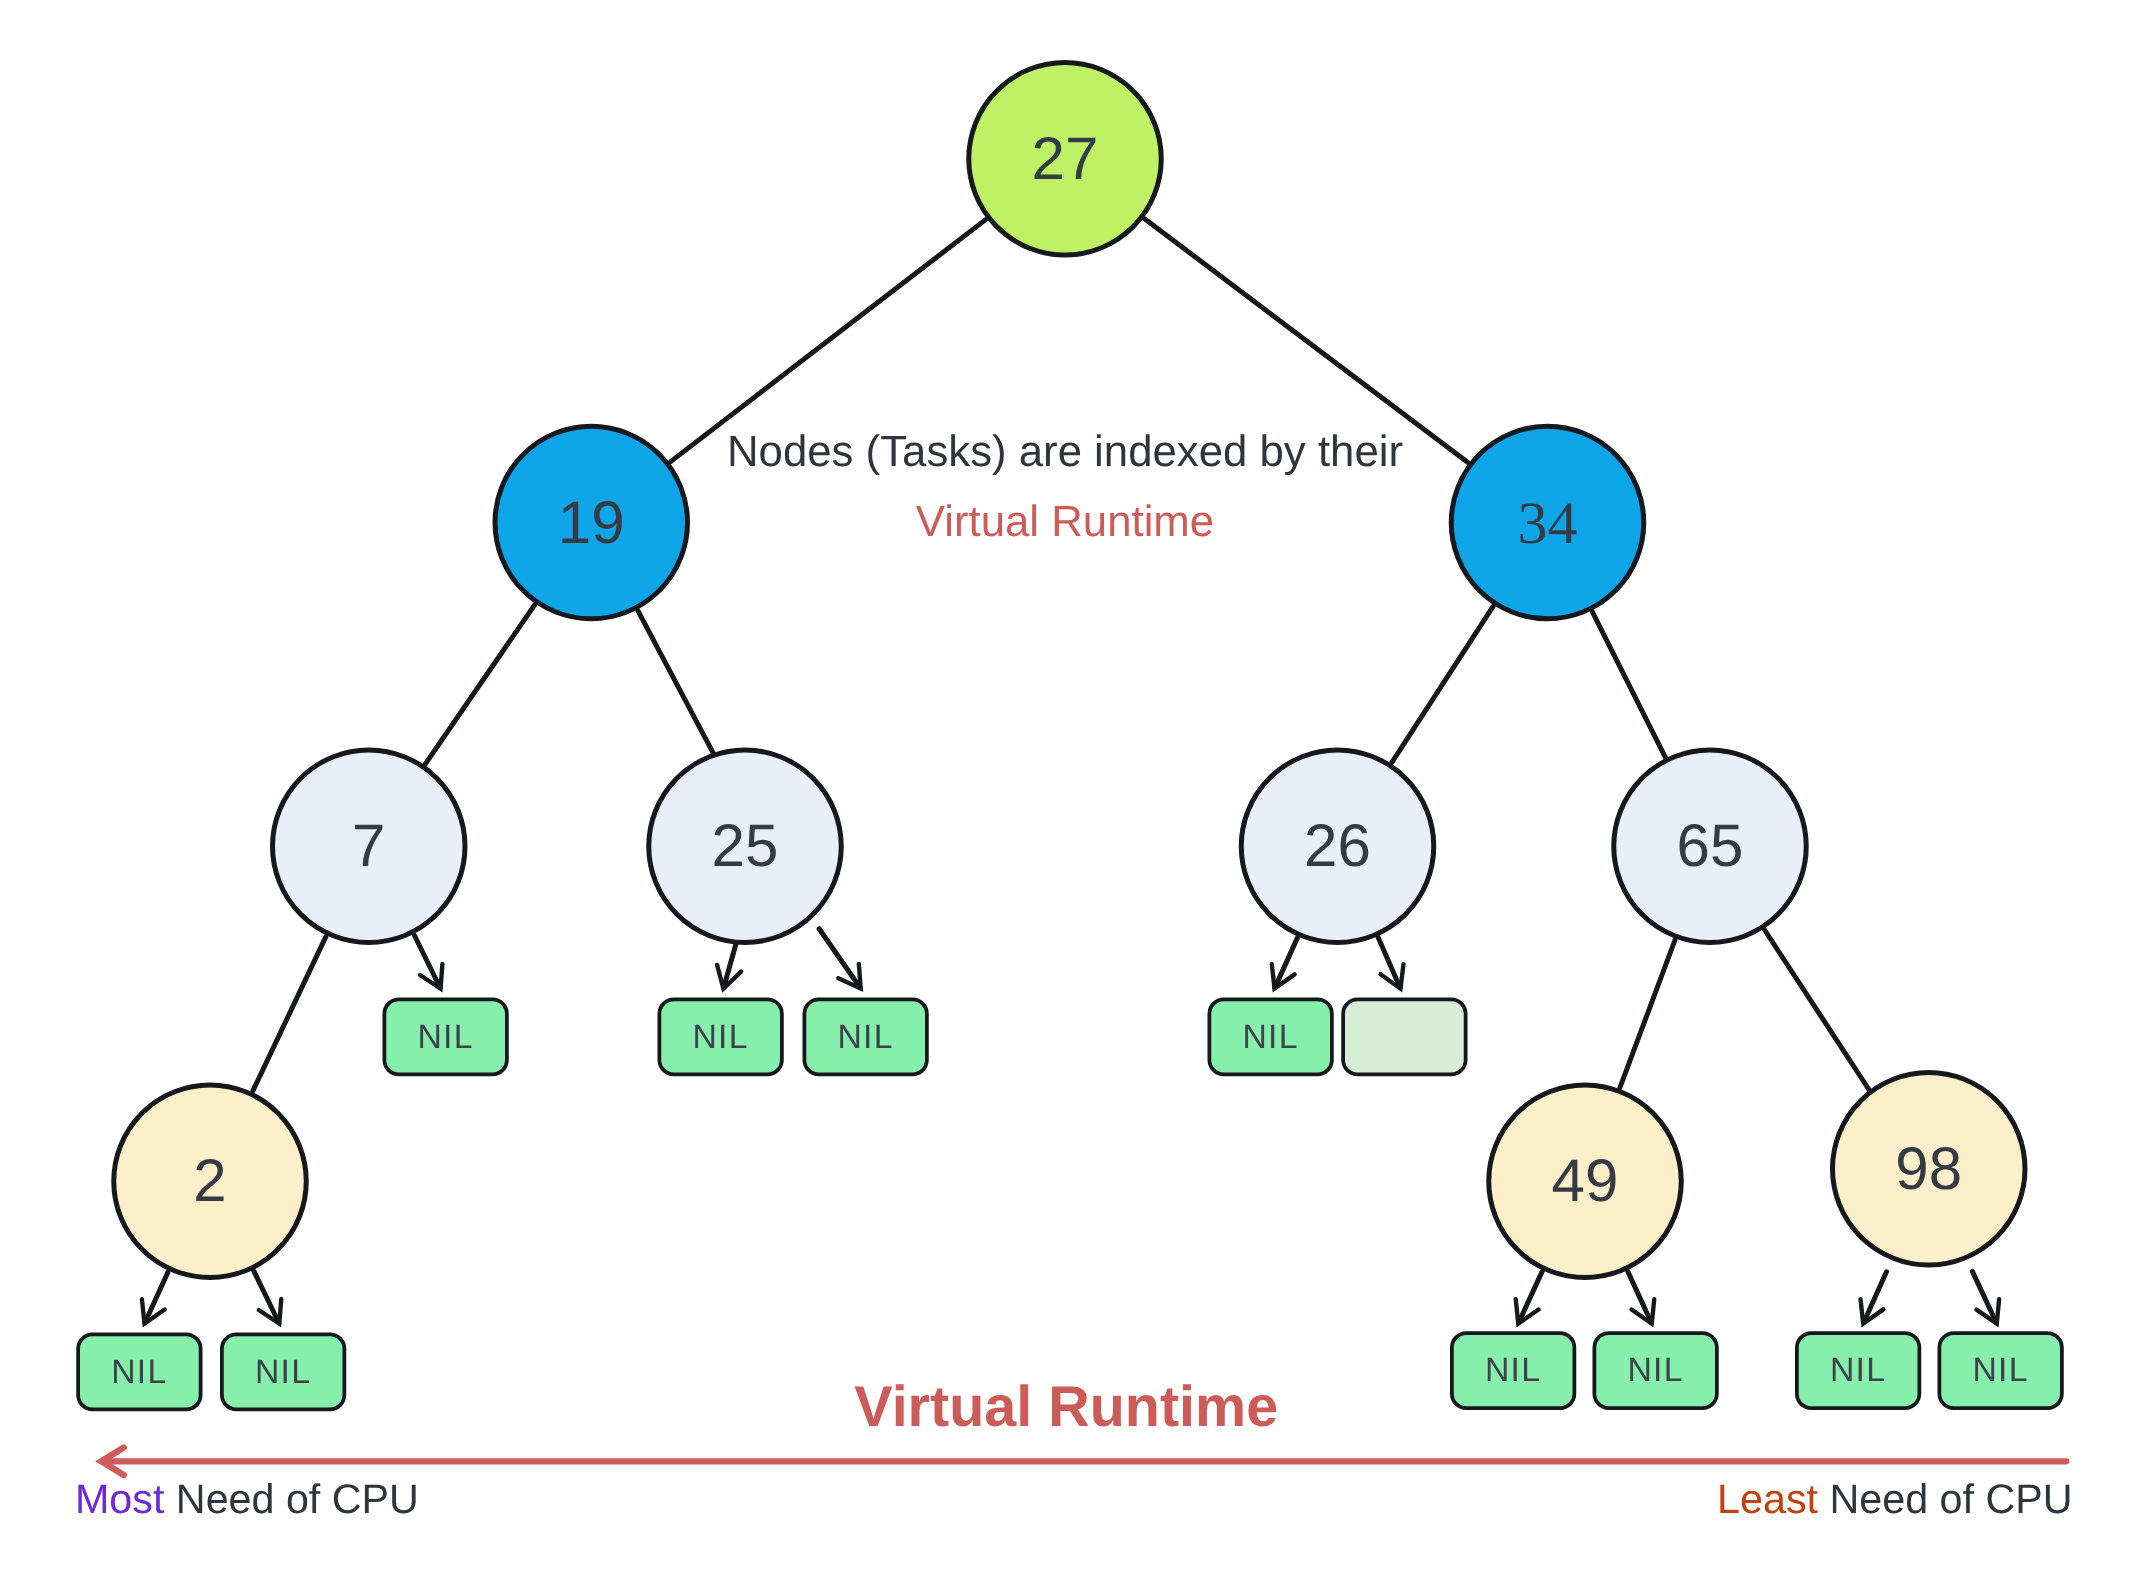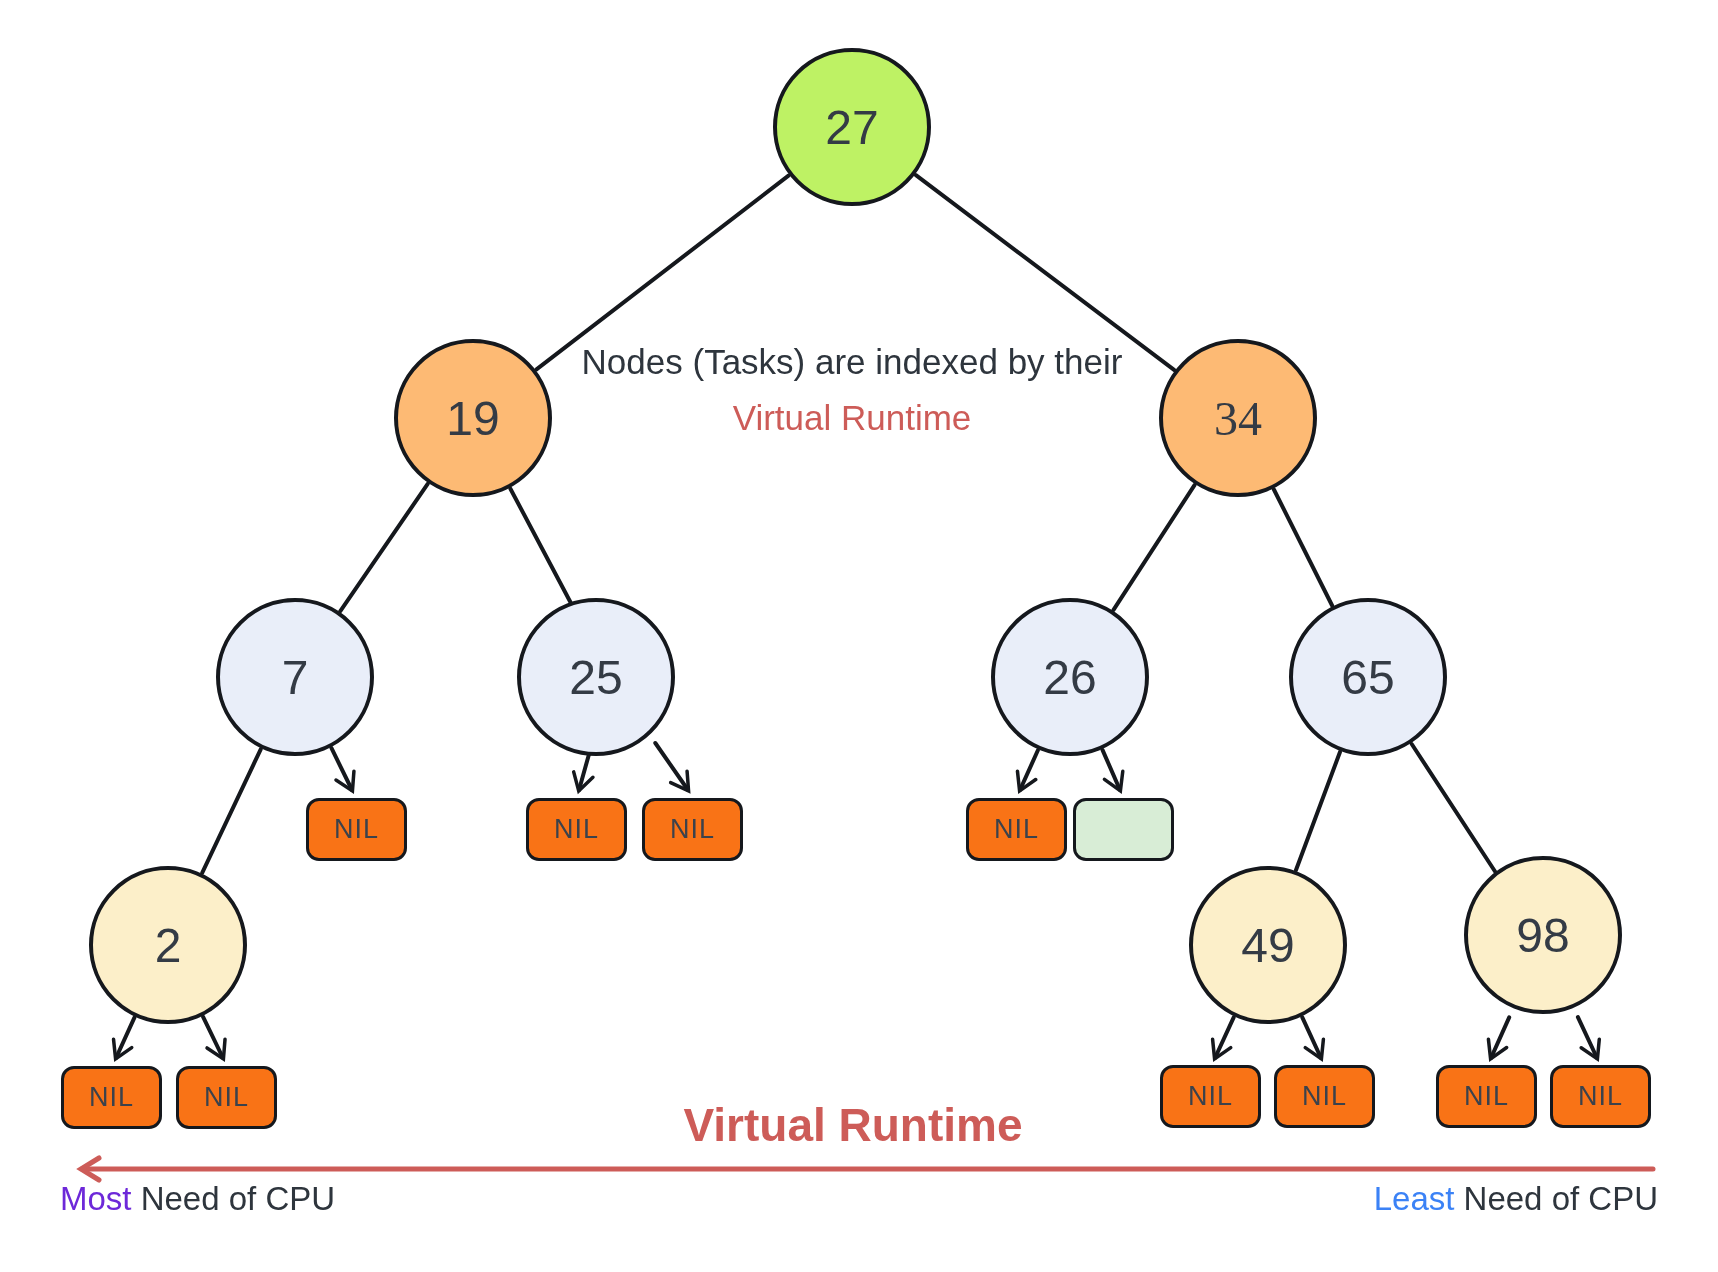--- a/index.html
+++ b/index.html
@@ -24,29 +24,29 @@
     display: flex; align-items: center; justify-content: center;
     font-size: 48px;
     color: #343b45;
     box-sizing: content-box;
   }
   .nil-box {
     position: absolute;
     width: 95px; height: 57px;
     border: 3.5px solid #15181d;
     border-radius: 13px;
-    background: #f97316;
+    background: #86efac;
     display: flex; align-items: center; justify-content: center;
     font-size: 27px;
     letter-spacing: 1px;
     color: #3b424c;
     box-sizing: content-box;
   }
   .fill-root   { background: #bef264; }
-  .fill-level1 { background: #fdba74; }
+  .fill-level1 { background: #0ea5e9; }
   .fill-level2 { background: #e9eef9; }
   .fill-task   { background: #fcefc9; }
   .fill-slot   { background: #d8edd6; }
 
   .caption-line1 {
     position: absolute; left: 852px; top: 341px;
     transform: translateX(-50%);
     white-space: nowrap;
     font-size: 35px; line-height: 1.2;
     color: #2e353d;
@@ -67,21 +67,21 @@
   }
   .axis-label {
     position: absolute; top: 1178px;
     white-space: nowrap;
     font-size: 33px; line-height: 1.25;
     color: #2e353d;
   }
   .axis-label.left  { left: 60px; }
   .axis-label.right { right: 60px; }
   .accent-red   { color: #6d28d9; }
-  .accent-green { color: #3b82f6; }
+  .accent-green { color: #c2410c; }
 </style>
 </head>
 <body>
 
 <div class="stage">
 
   <svg class="edges">
     <defs>
       <marker id="arrowDark" viewBox="0 0 28 28" refX="22" refY="14" markerWidth="28" markerHeight="28" markerUnits="userSpaceOnUse" orient="auto">
         <path d="M6 4 L23 14 L6 24" fill="none" stroke="#15181d" stroke-width="3.5" stroke-linecap="round"></path>

